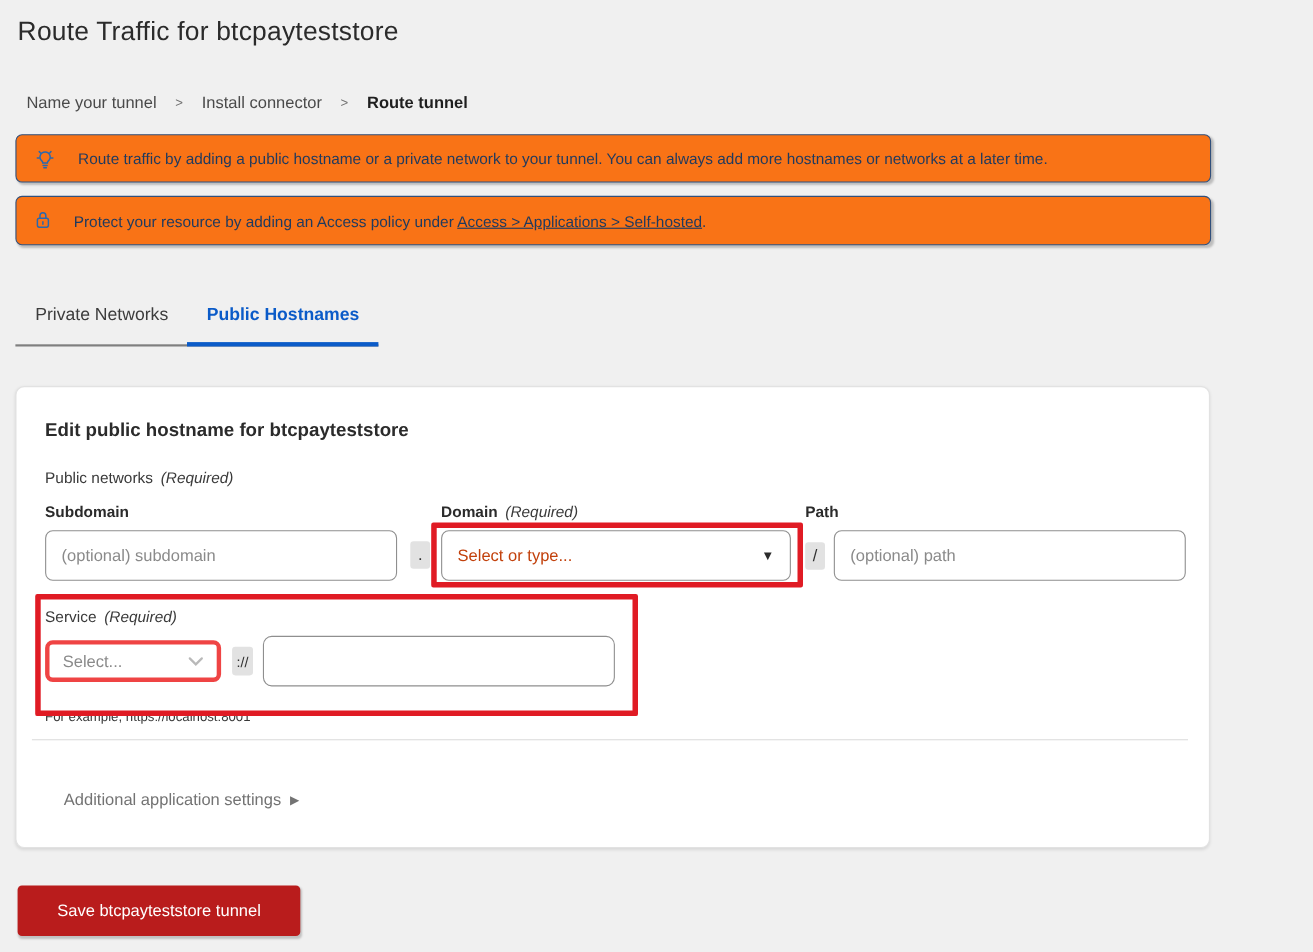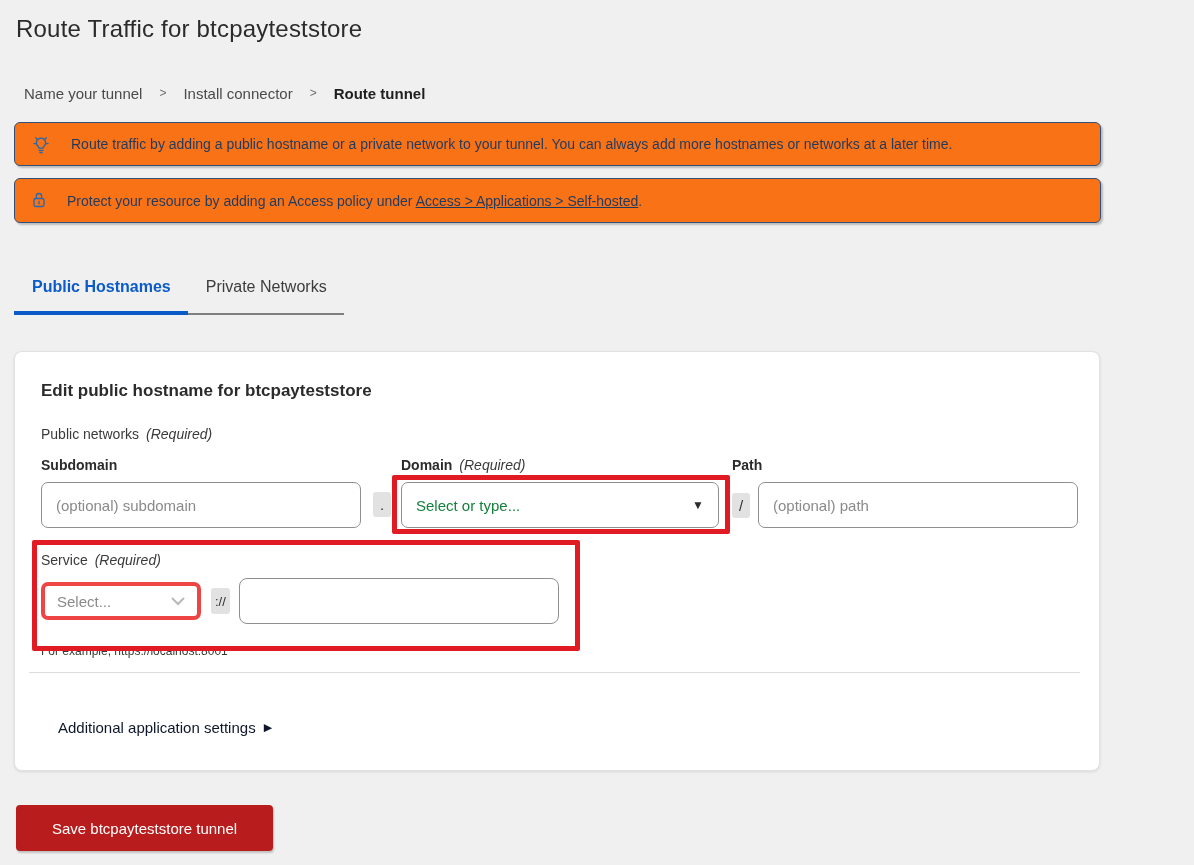--- a/index.html
+++ b/index.html
@@ -84,21 +84,21 @@
     font-size:15px; color:#2f2f2f; padding:0 4px; cursor:default;
   }
   .sep-dot { margin-left:12px; margin-right:10px; }
   .sep-slash { width:16px; margin-right:8px; }
 
   .fake-select {
     height:46px; width:318px; border:1px solid #8f8f8f; border-radius:7px;
     background:#fff; display:flex; align-items:center; justify-content:space-between;
     padding:0 14px; cursor:pointer;
   }
-  .fake-select .sel-text { font-size:15px; color:#15803d; }
+  .fake-select .sel-text { font-size:15px; color:#c2410c; }
   .fake-select .caret { font-size:12px; color:#2b2b2b; }
 
   .path-col { margin-left:13px; }
   .path-input-row { display:flex; align-items:center; height:46px; }
   .path-input-row .sep-box { align-self:center; margin-top:0; }
 
   .service-section { margin-top:24px; }
   .service-label { font-size:14px; color:#3a3a3a; height:17px; }
   .service-row { margin-top:8px; display:flex; align-items:center; height:48px; }
   .service-select {
@@ -116,21 +116,21 @@
     margin-left:9px; width:320px; height:46px;
     border:1px solid #8f8f8f; border-radius:8px; padding:0 14px;
     font-size:15px; outline:none;
   }
   .service-hint { margin-top:19px; font-size:12px; color:#383838; }
 
   .divider { margin-top:14px; margin-left:-12px; width:1051px; height:1px; background:#dcdcdc; }
 
   .additional-link {
     margin-top:46px; margin-left:17px; display:inline-flex; align-items:center; gap:8px;
-    color:#0f172a; font-size:15px; cursor:pointer; width:fit-content;
+    color:#737373; font-size:15px; cursor:pointer; width:fit-content;
   }
   .additional-link .arrow { font-size:11px; }
 
   .annotation {
     position:absolute; border:5px solid #e01b24; border-radius:2px;
     pointer-events:none; z-index:5; background:transparent;
   }
   .annotation.domain-hl { left:377px; top:123px; width:338px; height:59px; }
   .annotation.service-hl { left:17px; top:188px; width:548px; height:111px; }
 
@@ -180,22 +180,22 @@
         <path d="M12 15.5v3.5"></path>
       </svg>
     </span>
     <span>
       <span>Protect your resource by adding an Access policy under</span>
       <a>Access &gt; Applications &gt; Self-hosted</a><span>.</span>
     </span>
   </div>
 
   <div class="tabs">
+    <div class="tab">Private Networks</div>
     <div class="tab active">Public Hostnames</div>
-    <div class="tab">Private Networks</div>
   </div>
 
   <div class="card">
 
     <div class="card-title">Edit public hostname for btcpayteststore</div>
 
     <div class="ph-label">
       <span>Public networks</span><span class="req">(Required)</span>
     </div>
 

